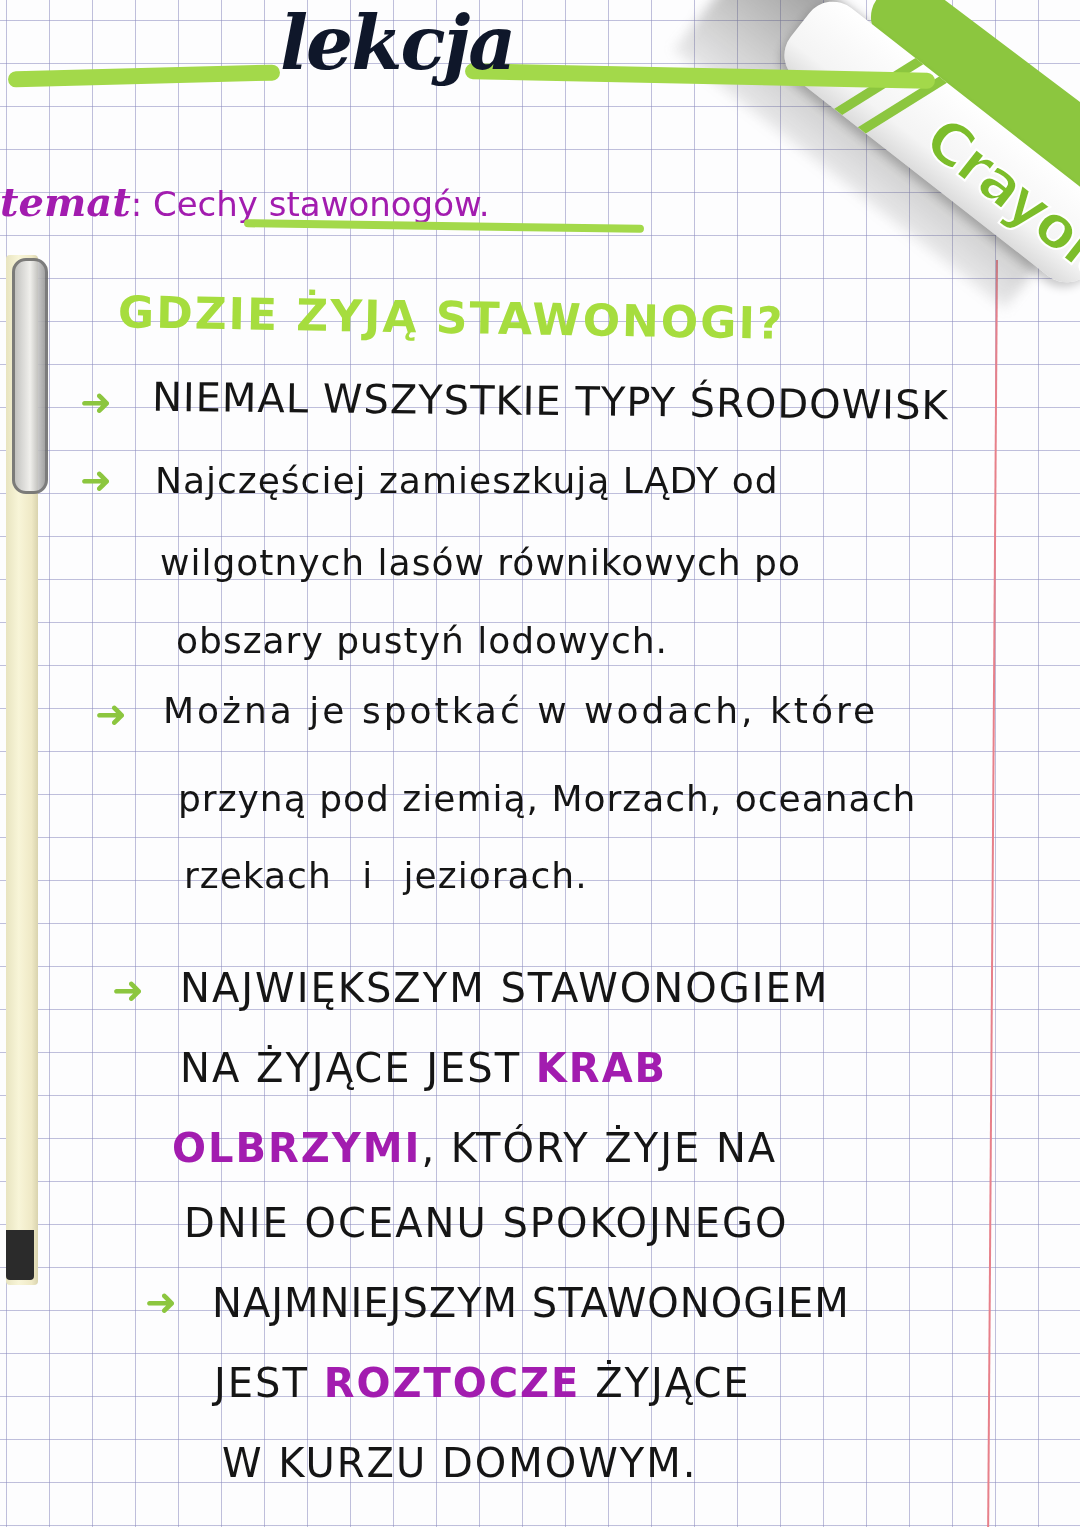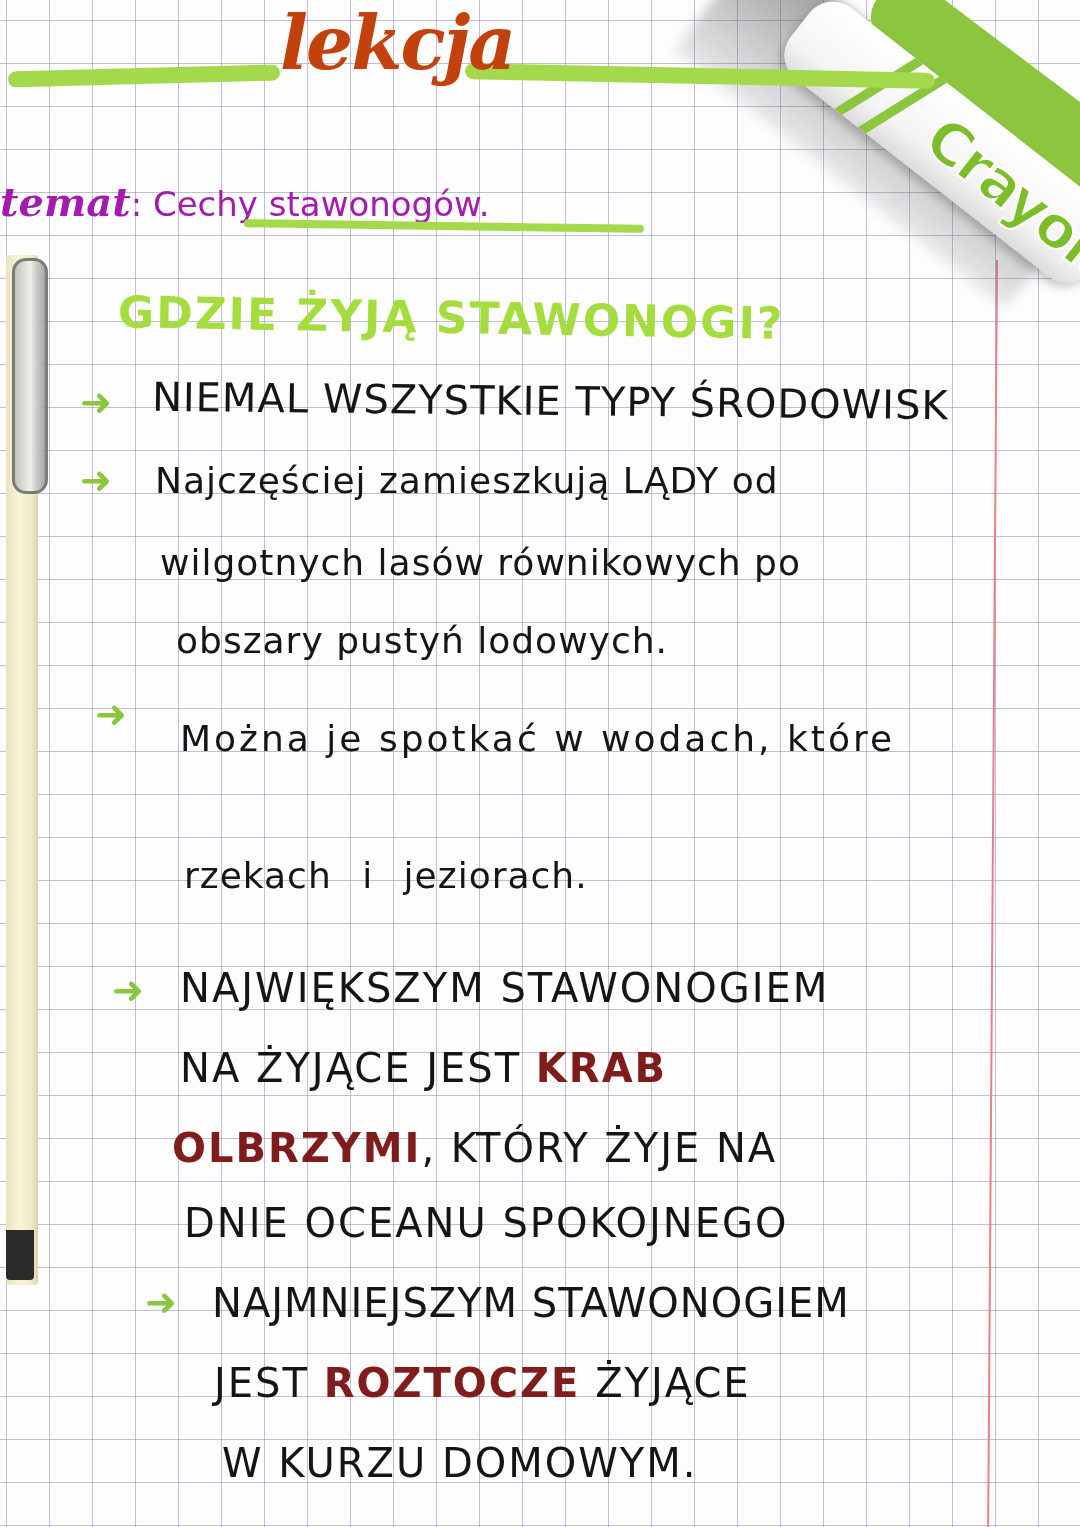--- a/index.html
+++ b/index.html
@@ -61,21 +61,21 @@
     position:absolute; left:12px; top:258px; width:30px; height:230px;
     border:3px solid #6f6f70; border-radius:14px; background:linear-gradient(to right,#bdbdbd,#f0f0f0,#9a9a9a);
     opacity:0.9;
   }
   .pen-tip {
     position:absolute; left:6px; top:1230px; width:28px; height:50px; background:#2b2b2b; border-radius:0 0 4px 4px;
   }
   .content { position:absolute; inset:0; }
   .title {
     position:absolute; left:280px; top:0px; font-family:"DejaVu Serif", serif; font-style:italic;
-    font-weight:bold; font-size:74px; color:#c2410c; letter-spacing:-2px;
+    font-weight:bold; font-size:74px; color:#0f172a; letter-spacing:-2px;
   }
   .title-bar {
     position:absolute; height:16px; background:#a3d94a; border-radius:8px;
   }
   .temat {
     position:absolute; left:0px; top:178px; font-size:34px; color:#a21caf;
   }
   .temat-label {
     font-family:"DejaVu Serif", serif; font-style:italic; font-weight:bold; font-size:40px;
   }
@@ -89,21 +89,21 @@
     transform:rotate(1deg);
   }
   .line {
     position:absolute; color:#151515; font-family:"DejaVu Sans", sans-serif; white-space:nowrap;
   }
   .caps { font-size:40px; letter-spacing:1px; }
   .lower { font-size:36px; letter-spacing:1px; }
   .arrow {
     position:absolute; color:#8cc63f; font-weight:bold; font-size:38px;
   }
-  .green-bold { color:#7f1d1d; font-weight:bold; }
+  .green-bold { color:#a21caf; font-weight:bold; }
 </style>
 </head>
 <body>
 
 <div class="page"></div>
 <div class="margin-line"></div>
 
 <div class="marker-shadow"></div>
 <div class="marker marker-back"></div>
 <div class="marker marker-front">
@@ -129,21 +129,22 @@
 
   <span class="arrow" style="left:80px; top:380px;">➜</span>
   <div class="line caps" style="left:152px; top:378px; transform:rotate(0.6deg);">NIEMAL WSZYSTKIE TYPY ŚRODOWISK</div>
 
   <span class="arrow" style="left:80px; top:458px;">➜</span>
   <div class="line lower" style="left:155px; top:460px;">Najczęściej zamieszkują LĄDY od</div>
   <div class="line lower" style="left:160px; top:542px;">wilgotnych lasów równikowych po</div>
   <div class="line lower" style="left:176px; top:620px;">obszary pustyń lodowych.</div>
 
   <span class="arrow" style="left:95px; top:692px;">➜</span>
-  <div class="line lower" style="left:180px; top:690px; letter-spacing:3px;margin-top:28px;">Można je spotkać w wodach, które</div>
+  <div class="line lower" style="left:163px; top:690px; letter-spacing:3px;">Można je spotkać w wodach, które</div>
+  <div class="line lower" style="left:178px; top:778px;">przyną pod ziemią, Morzach, oceanach</div>
   <div class="line lower" style="left:184px; top:855px; word-spacing:18px;">rzekach i jeziorach.</div>
 
   <span class="arrow" style="left:112px; top:968px;">➜</span>
   <div class="line caps" style="left:180px; top:965px; letter-spacing:2px;">NAJWIĘKSZYM STAWONOGIEM</div>
   <div class="line caps" style="left:180px; top:1045px; letter-spacing:2px;">
     <span>NA ŻYJĄCE JEST</span>
     <span class="green-bold">KRAB</span>
   </div>
   <div class="line caps" style="left:172px; top:1125px; letter-spacing:2px;">
     <span class="green-bold">OLBRZYMI</span><span>, KTÓRY ŻYJE NA</span>

